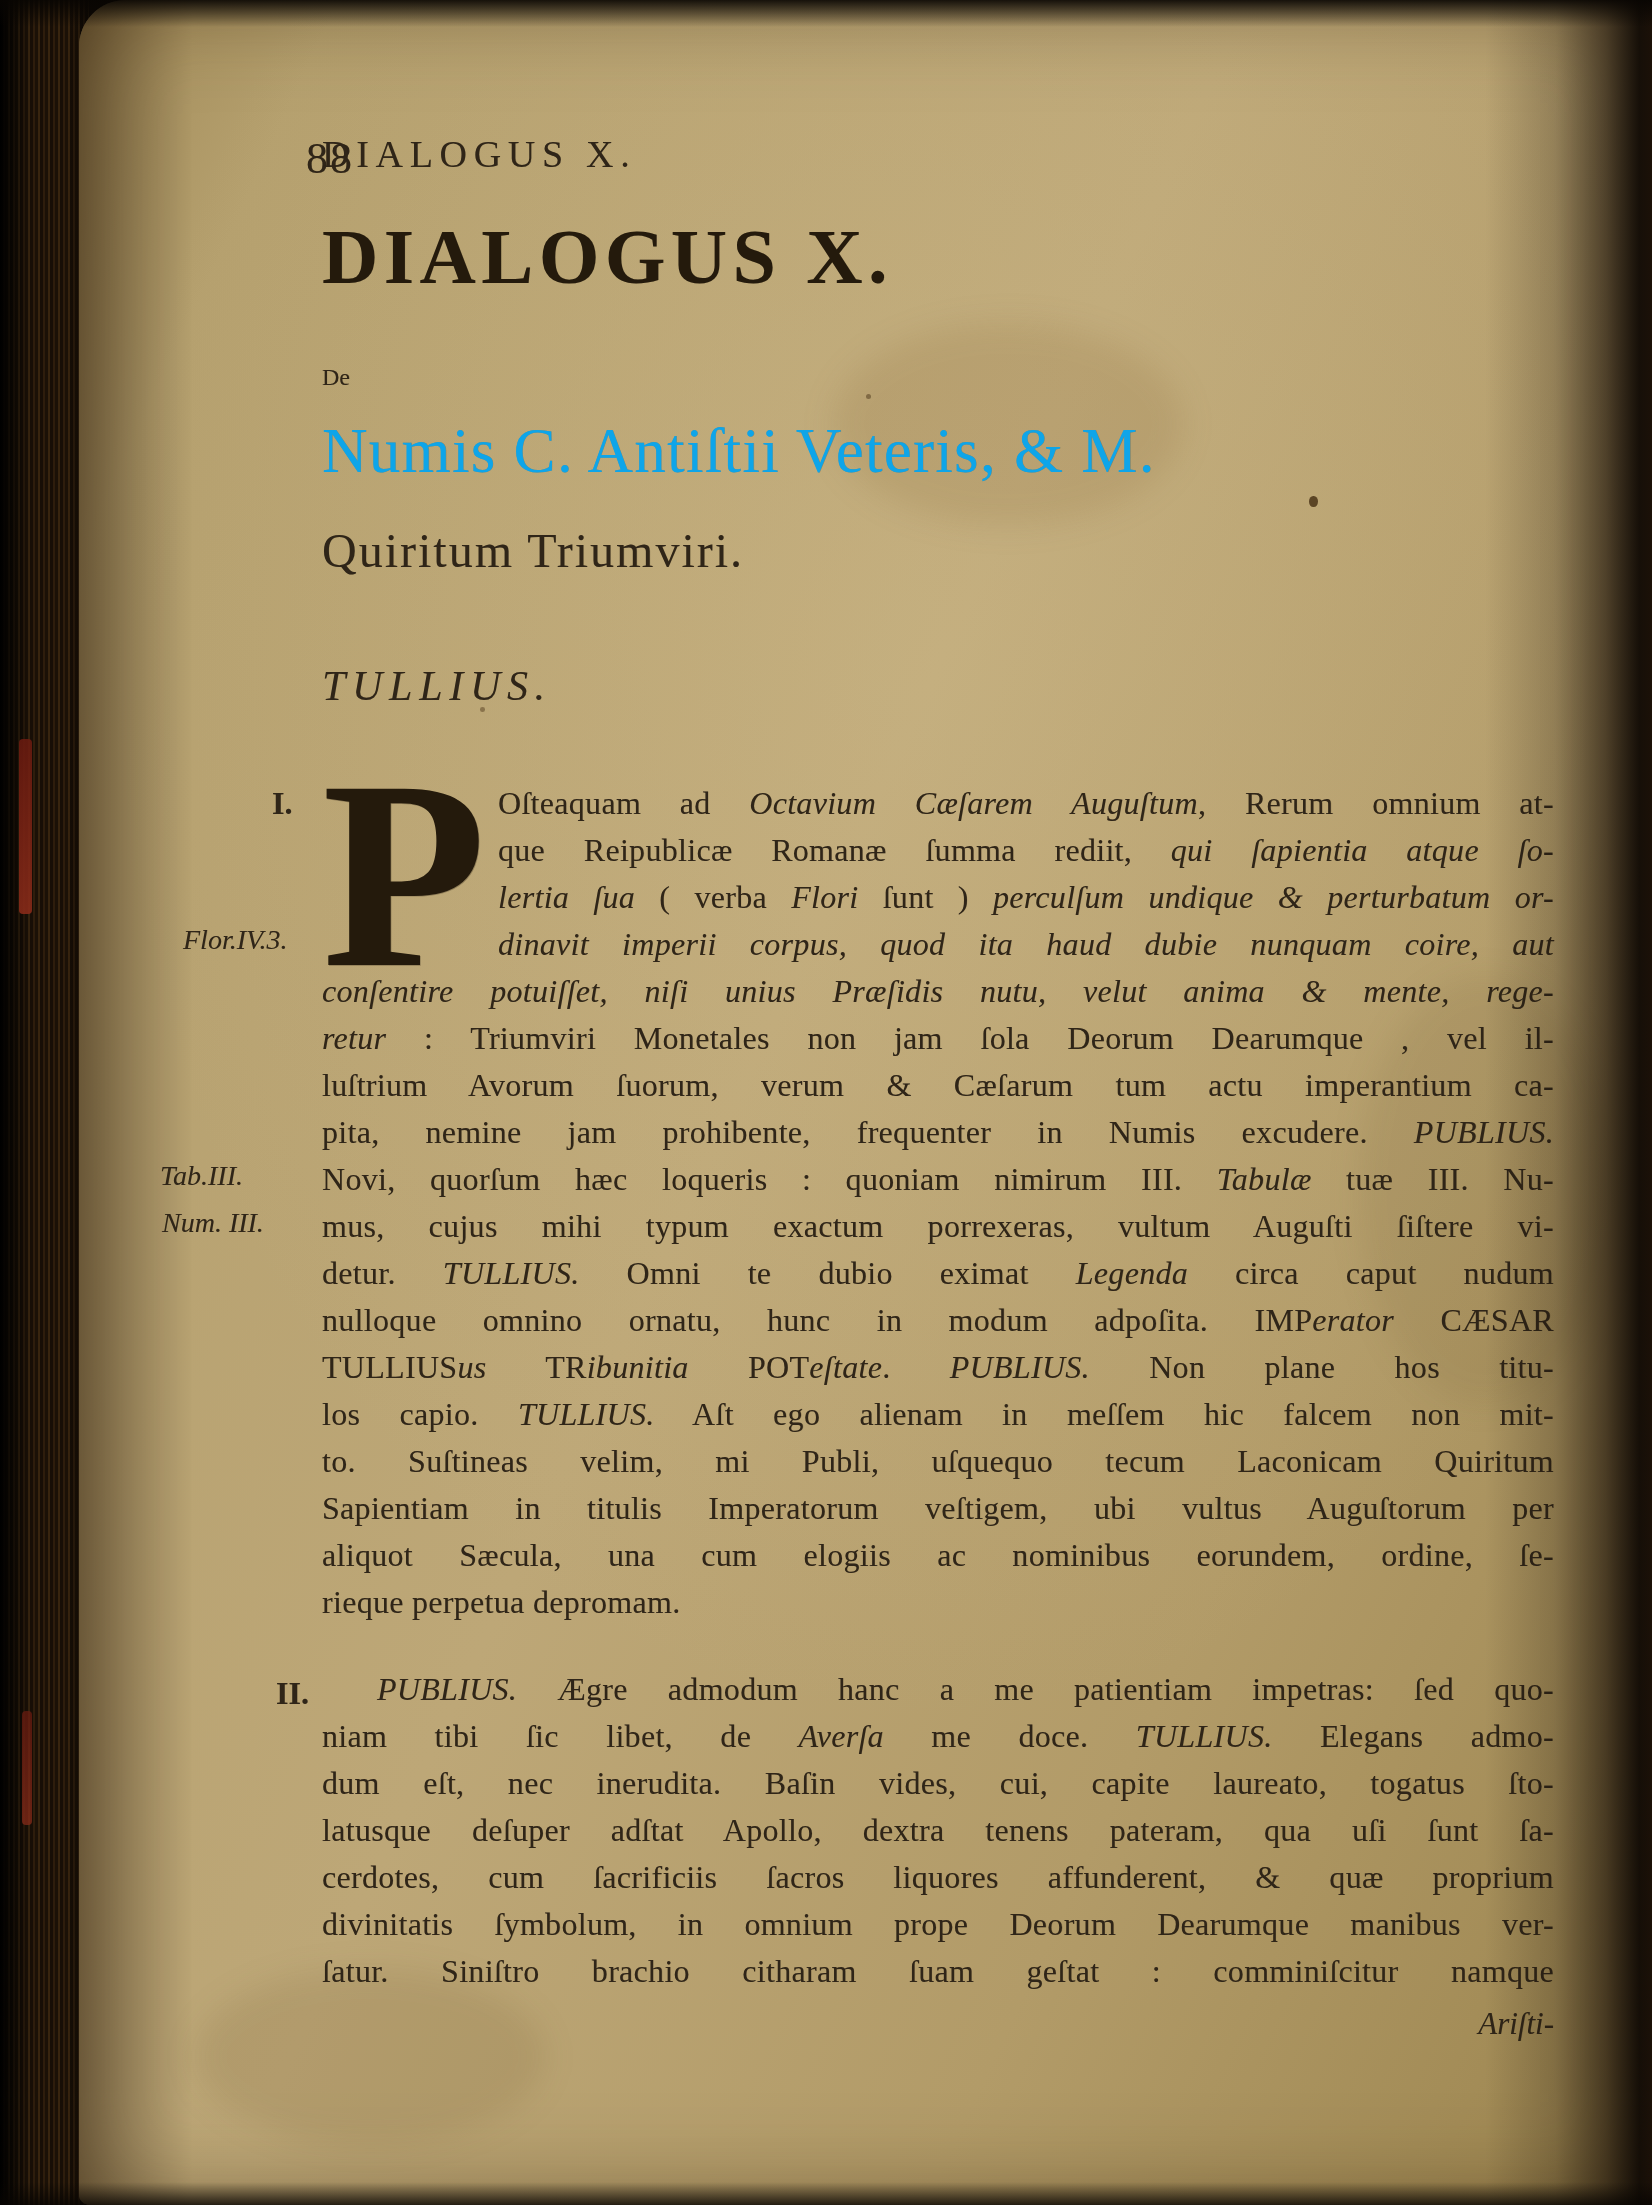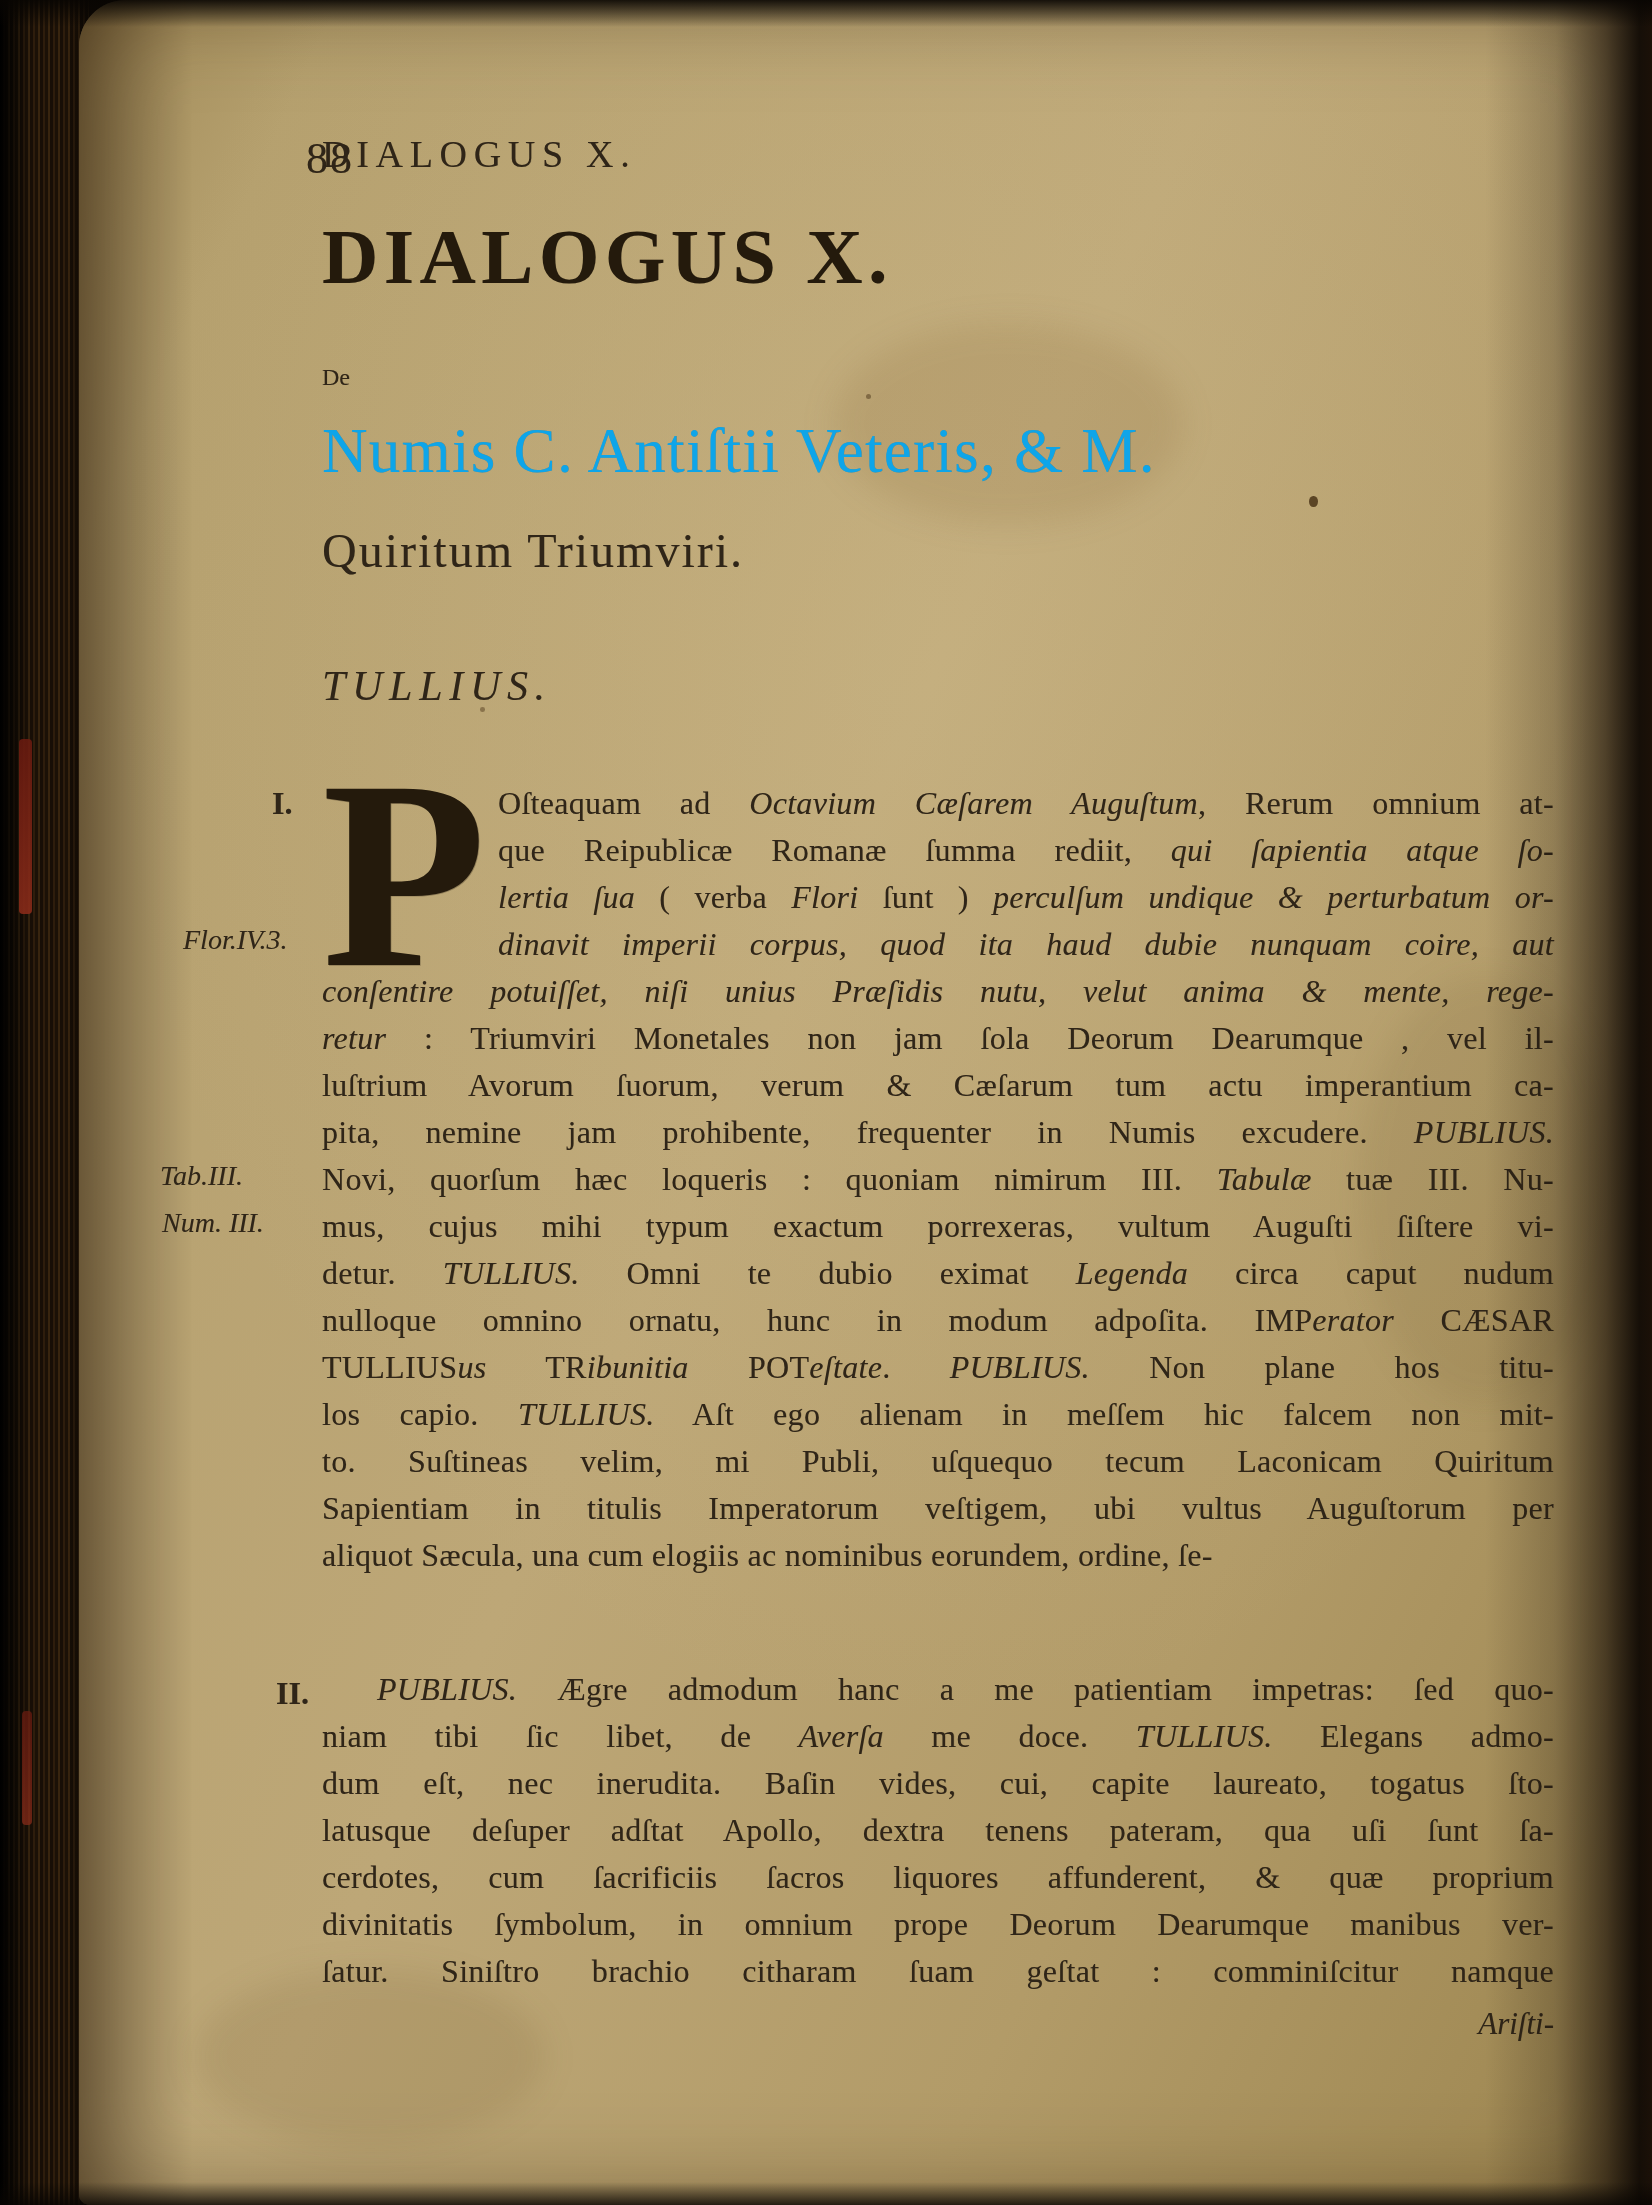--- a/index.html
+++ b/index.html
@@ -121,20 +121,21 @@
       <div class="tline"><span>pita, nemine jam prohibente, frequenter in Numis excudere. </span><span class="it">PUBLIUS.</span></div>
       <div class="tline"><span>Novi, quorſum hæc loqueris : quoniam nimirum III. </span><span class="it">Tabulæ</span><span> tuæ III. Nu-</span></div>
       <div class="tline"><span>mus, cujus mihi typum exactum porrexeras, vultum Auguſti ſiſtere vi-</span></div>
       <div class="tline"><span>detur. </span><span class="it">TULLIUS.</span><span> Omni te dubio eximat </span><span class="it">Legenda</span><span> circa caput nudum</span></div>
       <div class="tline"><span>nulloque omnino ornatu, hunc in modum adpoſita. IMP</span><span class="it">erator</span><span> CÆSAR</span></div>
       <div class="tline"><span>TULLIUS</span><span class="it">us</span><span> TR</span><span class="it">ibunitia</span><span> POT</span><span class="it">eſtate</span><span>. </span><span class="it">PUBLIUS.</span><span> Non plane hos titu-</span></div>
       <div class="tline"><span>los capio. </span><span class="it">TULLIUS.</span><span> Aſt ego alienam in meſſem hic falcem non mit-</span></div>
       <div class="tline"><span>to. Suſtineas velim, mi Publi, uſquequo tecum Laconicam Quiritum</span></div>
       <div class="tline"><span>Sapientiam in titulis Imperatorum veſtigem, ubi vultus Auguſtorum per</span></div>
       <div class="tline"><span>aliquot Sæcula, una cum elogiis ac nominibus eorundem, ordine, ſe-</span></div>
+      <div class="tline"><span>rieque perpetua depromam.</span></div>
     </div>
 </div>
 
 <div class="para para2 ink">
   <div>
       <div class="tline"><span class="it">PUBLIUS.</span><span> Ægre admodum hanc a me patientiam impetras: ſed quo-</span></div>
       <div class="tline"><span>niam tibi ſic libet, de </span><span class="it">Averſa</span><span> me doce. </span><span class="it">TULLIUS.</span><span> Elegans admo-</span></div>
       <div class="tline"><span>dum eſt, nec inerudita. Baſin vides, cui, capite laureato, togatus ſto-</span></div>
       <div class="tline"><span>latusque deſuper adſtat Apollo, dextra tenens pateram, qua uſi ſunt ſa-</span></div>
       <div class="tline"><span>cerdotes, cum ſacrificiis ſacros liquores affunderent, &amp; quæ proprium</span></div>

